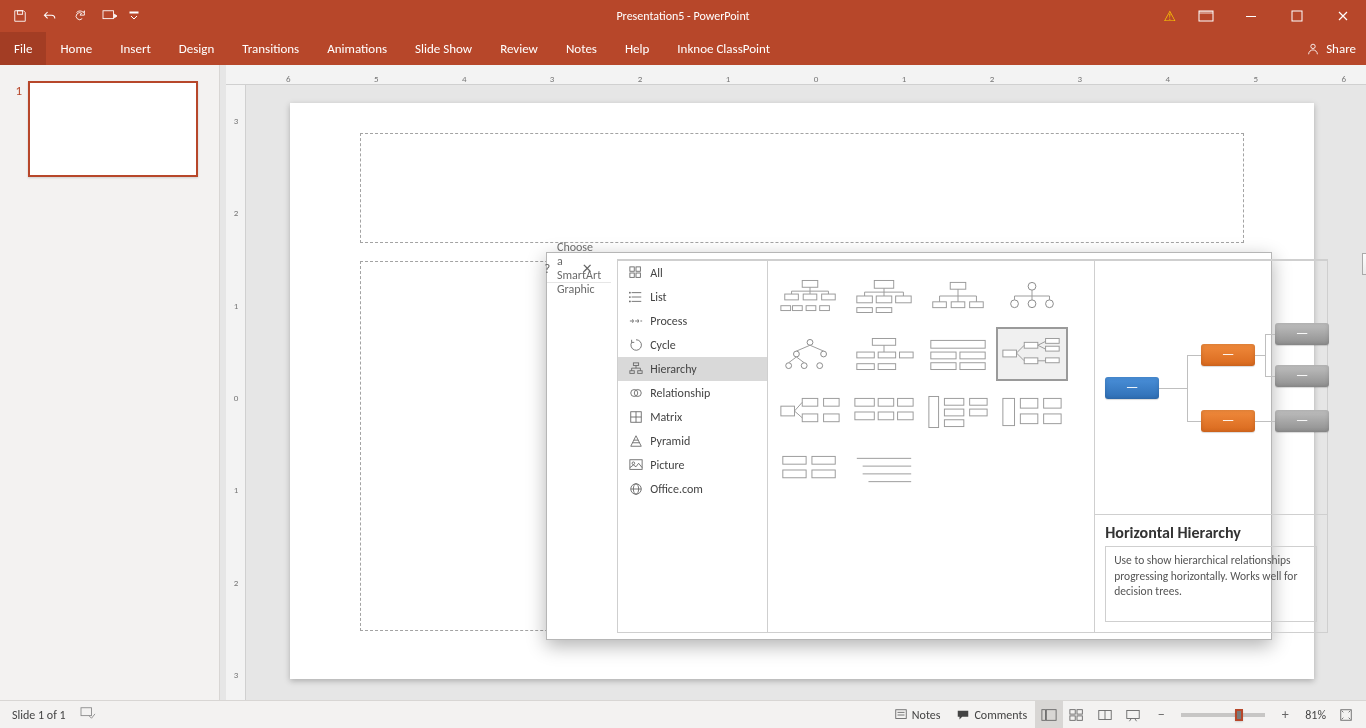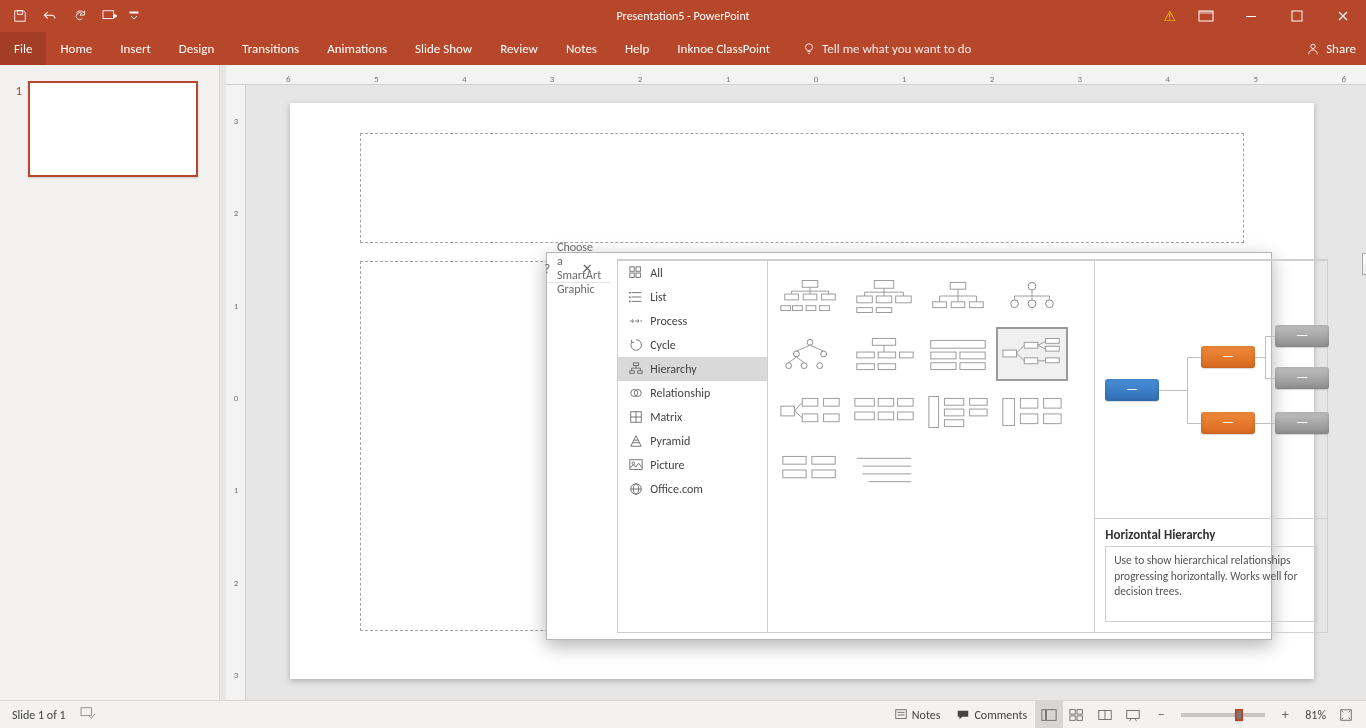--- a/index.html
+++ b/index.html
@@ -58,21 +58,21 @@
 .grid-inner { display:grid; grid-template-columns:repeat(4, 72px); grid-auto-rows:56px; gap:2px 2px; }
 .gitem { width:72px; height:54px; display:flex; align-items:center; justify-content:center; cursor:pointer; border:1px solid transparent; }
 .gitem.selected { border:2px solid #9a9a9a; background:#f0f0f0; }
 .gitem svg { stroke:#888; fill:none; stroke-width:1; }
 .gitem svg rect { fill:#fff; stroke:#9a9a9a; }
 .gitem svg line { stroke:#9a9a9a; }
 
 .dlg-preview { flex:1; border:1px solid #cfcfcf; border-left:none; display:flex; flex-direction:column; }
 .preview-canvas { flex:1; display:flex; align-items:center; justify-content:center; padding:10px; }
 .preview-desc { border-top:1px solid #cfcfcf; padding:8px 10px 10px; }
-.preview-desc .pname { font-weight:600; font-size:13px; color:#333; margin-bottom:4px; }
+.preview-desc .pname { font-weight:600; font-size:16px; color:#333; margin-bottom:4px; }
 .preview-desc .pdesc { font-size:11.5px; color:#555; border:1px solid #cfcfcf; padding:6px 8px; height:76px; line-height:1.35; }
 
 .dlg-buttons { height:40px; display:flex; align-items:flex-start; justify-content:flex-end; gap:10px; padding-right:14px;padding-left:28px; }
 .dlg-buttons button { width:78px; height:22px; font-size:12px; background:linear-gradient(#fdfdfd,#ececec); border:1px solid #a9a9a9; cursor:pointer; }
 
 
 .statusbar { position:absolute; left:0; right:0; bottom:0; height:28px; background:#f3f2f1; border-top:1px solid #d8d6d4; display:flex; align-items:center; font-size:12px; color:#444; }
 .statusbar .left { padding-left:12px; display:flex; align-items:center; gap:14px; }
 .statusbar .right { margin-left:auto; display:flex; align-items:center; gap:0; padding-right:6px; }
 .sbtn { height:40px; padding:0 8px; display:flex; align-items:center; gap:4px; cursor:pointer; }
@@ -156,27 +156,20 @@
   <div class="tab">Home</div>
   <div class="tab">Insert</div>
   <div class="tab">Design</div>
   <div class="tab">Transitions</div>
   <div class="tab">Animations</div>
   <div class="tab">Slide Show</div>
   <div class="tab">Review</div>
   <div class="tab">Notes</div>
   <div class="tab">Help</div>
   <div class="tab">Inknoe ClassPoint</div>
-  <div class="tellme">
-    <svg width="14" height="14" viewBox="0 0 16 16">
-        <circle cx="8" cy="6" r="4" fill="none" stroke="#fff"></circle>
-        <path d="M6 11h4M7 13h2" stroke="#fff"></path>
-      </svg>
-    <span>Tell me what you want to do</span>
-  </div>
   <div class="share">
     <svg width="14" height="14" viewBox="0 0 16 16">
         <circle cx="8" cy="5" r="2.5" fill="none" stroke="#fff"></circle>
         <path d="M3 14c0-3 2.5-5 5-5s5 2 5 5" fill="none" stroke="#fff"></path>
       </svg>
     <span>Share</span>
   </div>
 </div>
 
 <div class="ruler-h">

